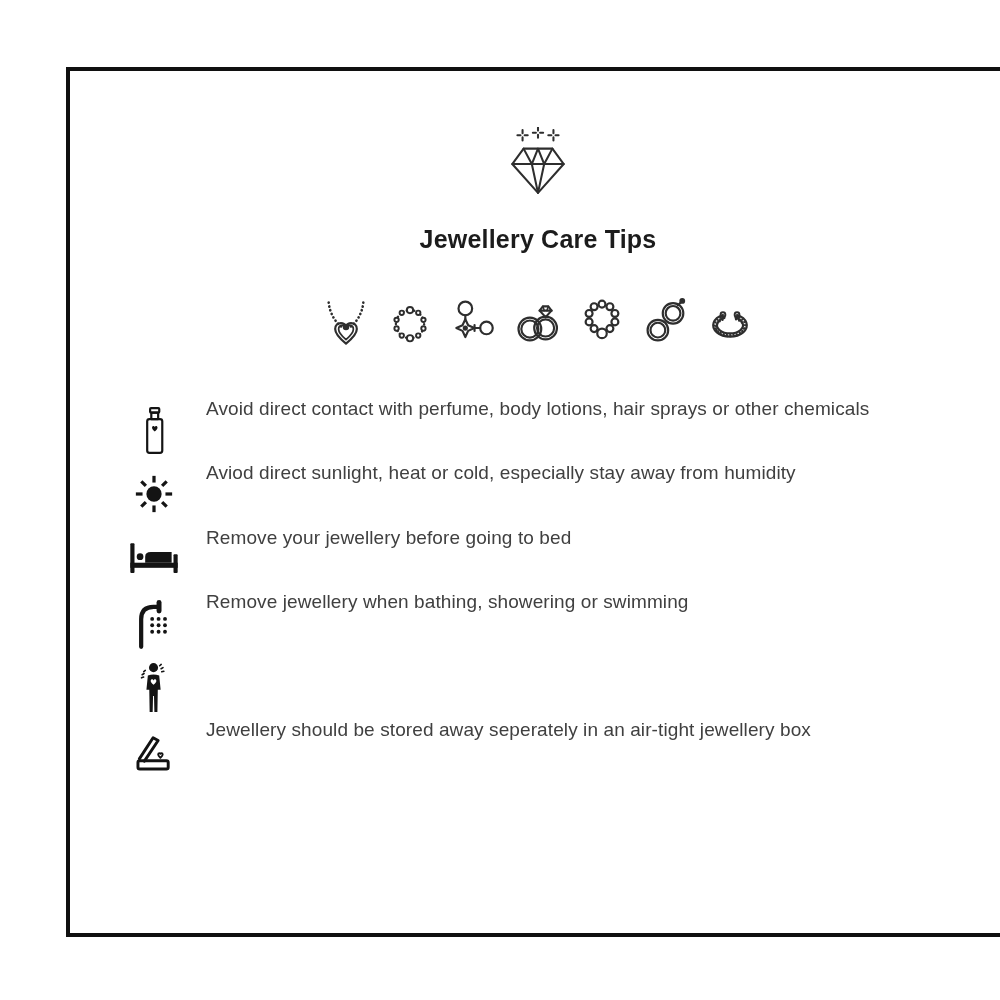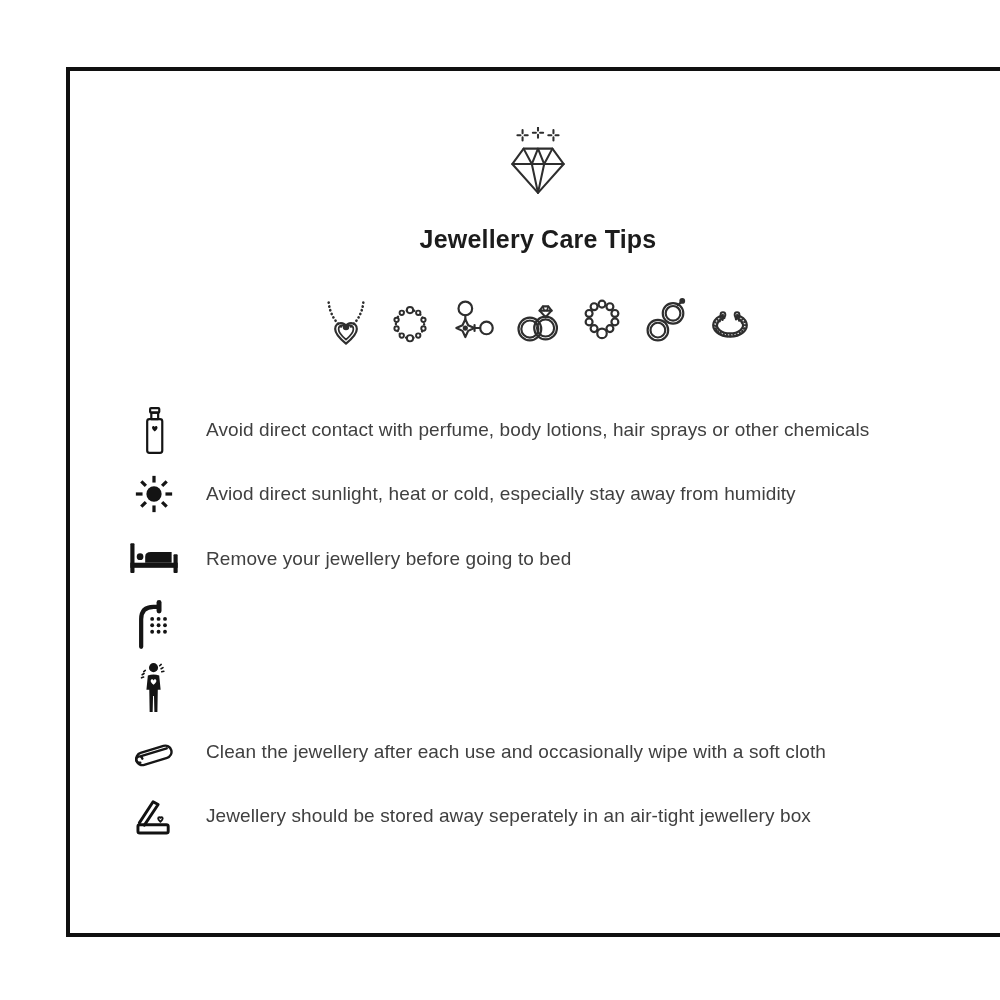--- a/index.html
+++ b/index.html
@@ -8,21 +8,21 @@
   .frame{position:absolute;left:66px;top:67px;width:944px;height:870px;
     border:4px solid #101010;box-sizing:border-box;background:#ffffff;
     display:flex;flex-direction:column;align-items:center;}
   .diamond-wrap{margin-top:56px;}
   .page-title{margin:24px 0 0 0;font-size:25px;font-weight:bold;color:#1c1c1c;
     letter-spacing:0.2px;}
   .jewellery-row{margin-top:42px;display:flex;gap:12px;align-items:center;}
   .jewellery-row svg{width:52px;height:52px;display:block;}
   .tips{margin-top:50px;align-self:flex-start;margin-left:57px;display:flex;
     flex-direction:column;}
-  .tip{height:64.3px;display:flex;align-items:center;}
+  .tip{height:64.3px;display:flex;}
   .tip-icon{width:54px;display:flex;justify-content:center;align-items:center;
     flex:0 0 54px;}
   .tip-text{margin-left:25px;font-size:19px;color:#404040;letter-spacing:0.1px;
     white-space:nowrap;}
   .ji{stroke:#2e2e2e;stroke-width:2;fill:none;stroke-linecap:round;
     stroke-linejoin:round;}
 </style>
 </head>
 <body>
 
@@ -189,20 +189,21 @@
                 <circle cx="36" cy="23.5" r="2.1"></circle>
               <circle cx="22" cy="30.5" r="2.1"></circle>
                 <circle cx="29" cy="30.5" r="2.1"></circle>
                 <circle cx="36" cy="30.5" r="2.1"></circle>
               <circle cx="22" cy="37.5" r="2.1"></circle>
                 <circle cx="29" cy="37.5" r="2.1"></circle>
                 <circle cx="36" cy="37.5" r="2.1"></circle>
             </g>
           </svg>
         </span>
+        <span class="tip-text">Remove jewellery when bathing, showering or swimming</span>
       </div>
 
       <div class="tip">
         <span class="tip-icon">
           <svg width="38" height="53" viewBox="0 0 40 56">
             <g fill="#141414">
               <circle cx="19.5" cy="7" r="4.8"></circle>
               <path d="M13.5,15.2 Q19.5,13.2 25.5,15.2 L27,30.5 H24 L23.6,54 H20.4 L20,37 H19 L18.6,54 H15.4 L15,30.5 H12 Z"></path>
             </g>
             <path d="M19.5,25.2 C17.6,23.5 16.5,22.3 16.5,21.1 C16.5,20.1 17.2,19.4 18.1,19.4 C18.7,19.4 19.2,19.8 19.5,20.5 C19.8,19.8 20.3,19.4 20.9,19.4 C21.8,19.4 22.5,20.1 22.5,21.1 C22.5,22.3 21.4,23.5 19.5,25.2 Z" fill="#ffffff"></path>
@@ -211,32 +212,20 @@
                 <path d="M6.8,17.8 L9,17"></path>
                 <path d="M9.2,11.3 L10.8,10"></path>
               <path d="M27.5,8.2 L29.5,7"></path>
                 <path d="M28.2,11.4 L30.4,10.8"></path>
                 <path d="M26,5 L27.6,3.6"></path>
             </g>
           </svg>
         </span>
       </div>
 
-      <div class="tip">
-        <span class="tip-icon">
-          <svg width="50" height="44" viewBox="0 0 52 46">
-            <g transform="rotate(-17 26 27)" fill="none" stroke="#161616" stroke-width="2.5" stroke-linejoin="round" stroke-linecap="round">
-              <rect x="7" y="20" width="38" height="13" rx="6.5"></rect>
-              <path d="M13,23.4 H41"></path>
-              <path d="M10.2,29.6 A3.3,3.3 0 1 1 13.5,26.3"></path>
-            </g>
-          </svg>
-        </span>
-        <span class="tip-text">Clean the jewellery after each use and occasionally wipe with a soft cloth</span>
-      </div>
 
       <div class="tip">
         <span class="tip-icon">
           <svg width="44" height="44" viewBox="0 0 48 48">
             <g fill="none" stroke="#121212" stroke-linejoin="round" stroke-linecap="round">
               <rect x="6.5" y="33.5" width="33" height="9" rx="2" stroke-width="3.2"></rect>
               <path d="M8,31.5 L23,8.5 L28.5,11.5 L13.5,34" stroke-width="3.2"></path>
               <path d="M31,30.2 C29.5,28.9 28.5,27.8 28.5,26.8 C28.5,25.9 29.2,25.3 30,25.3 C30.4,25.3 30.8,25.6 31,26.1 C31.2,25.6 31.6,25.3 32,25.3 C32.8,25.3 33.5,25.9 33.5,26.8 C33.5,27.8 32.5,28.9 31,30.2 Z" stroke-width="2"></path>
             </g>
           </svg>

